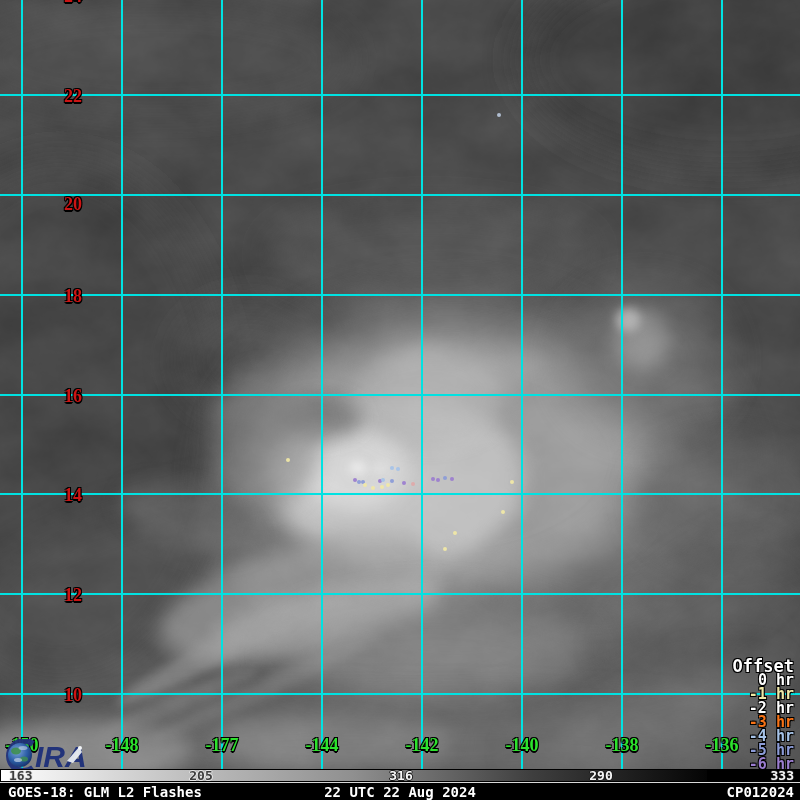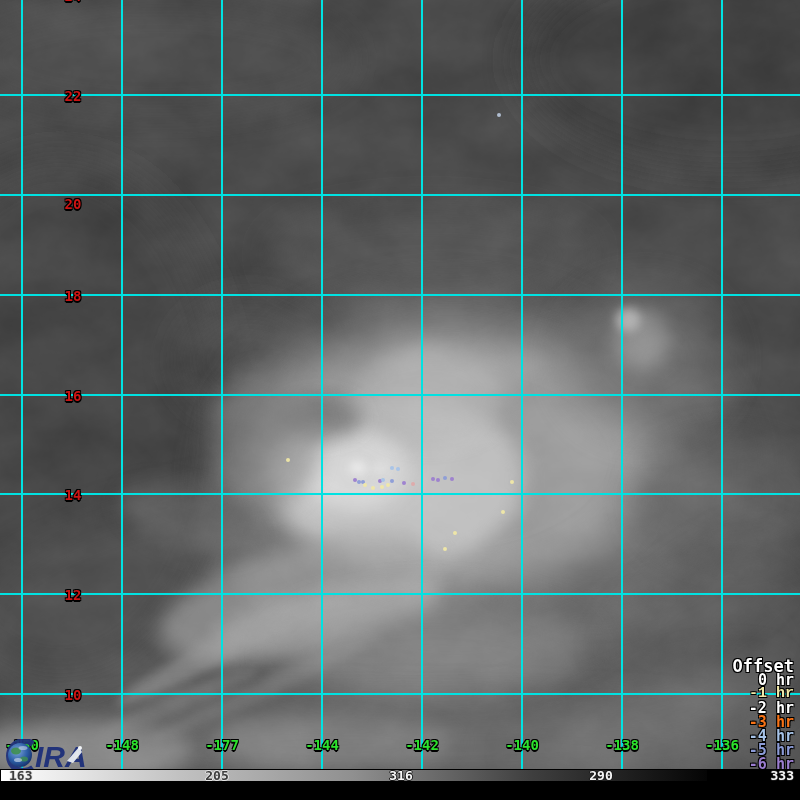--- a/index.html
+++ b/index.html
@@ -3,23 +3,23 @@
 <meta charset="utf-8">
 <style>
   html,body{margin:0;padding:0;background:#000;}
   .screen{position:relative;width:800px;height:800px;overflow:hidden;background:#000;
           font-family:"DejaVu Sans Mono",monospace;}
   
   .map{position:absolute;left:0;top:0;width:800px;height:769px;overflow:hidden;background:#414141;}
   .map svg.clouds{position:absolute;left:0;top:0;}
   .hline{position:absolute;left:0;width:800px;height:2px;z-index:2;}
   .vline{position:absolute;top:0;width:2px;height:769px;z-index:2;}
-  .lat-label,.lon-label{position:absolute;z-index:4;font-size:14px;font-weight:bold;
+  .lat-label,.lon-label{position:absolute;z-index:4;font-size:18px;font-weight:bold;
       transform:translate(-50%,-50%);letter-spacing:0px;white-space:nowrap;
-      text-shadow:-1px -1px 0 #000,1px -1px 0 #000,-1px 1px 0 #000,1px 1px 0 #000,0 2px 0 #000;}
+      text-shadow:-1px -1px 0 #000,1px -1px 0 #000,-1px 1px 0 #000,1px 1px 0 #000,0 2px 0 #000;font-family:Liberation Serif, serif;}
   .flash-dot{position:absolute;width:4px;height:4px;border-radius:50%;z-index:3;
       transform:translate(-50%,-50%);opacity:.95;}
   
   .offset-legend{position:absolute;right:6px;top:659px;z-index:5;text-align:right;}
   .offset-legend .legend-title{font-size:17px;font-weight:bold;color:#fff;line-height:14px;
       text-shadow:-1px -1px 0 #000,1px -1px 0 #000,-1px 1px 0 #000,1px 1px 0 #000;}
   .legend-entry{font-size:15px;font-weight:bold;line-height:14px;
       text-shadow:-1px -1px 0 #000,1px -1px 0 #000,-1px 1px 0 #000,1px 1px 0 #000;}
   
   .cira-logo{position:absolute;left:5px;top:739px;width:86px;height:34px;z-index:6;}
@@ -109,21 +109,21 @@
       <ellipse cx="80" cy="752" rx="115" ry="30" fill="#a0a0a0" opacity="0.6" filter="url(#b10)"></ellipse>
       <ellipse cx="330" cy="742" rx="125" ry="28" fill="#909090" opacity="0.5" filter="url(#b10)"></ellipse>
 
       <rect width="800" height="769" filter="url(#noise)" style="mix-blend-mode:soft-light" opacity="0.6"></rect>
     </svg>
 
     <div class="offset-legend">
       <div class="legend-title">Offset</div>
       <div id="legend-entries">
           <div class="legend-entry" style="color: rgb(255, 255, 255);">0 hr</div>
-          <div class="legend-entry" style="color: rgb(240, 232, 166); font-family: Liberation Mono, monospace;">-1 hr</div>
+          <div class="legend-entry" style="color: rgb(240, 232, 166);">-1 hr</div>
           <div class="legend-entry" style="color: #ffffff;">-2 hr</div>
           <div class="legend-entry" style="color: #f97316;">-3 hr</div>
           <div class="legend-entry" style="color: rgb(166, 195, 232);">-4 hr</div>
           <div class="legend-entry" style="color: rgb(140, 156, 216);">-5 hr</div>
           <div class="legend-entry" style="color: rgb(156, 126, 208);">-6 hr</div>
         </div>
     </div>
 
     <div class="cira-logo">
       <svg width="86" height="34" viewBox="0 0 86 34">
@@ -190,19 +190,24 @@
       <div class="flash-dot" style="left: 452px; top: 479px; background: rgb(156, 126, 208);"></div>
       <div class="flash-dot" style="left: 512px; top: 482px; background: rgb(240, 232, 166);"></div>
       <div class="flash-dot" style="left: 503px; top: 512px; background: rgb(240, 232, 166);"></div>
       <div class="flash-dot" style="left: 455px; top: 533px; background: rgb(240, 232, 166);"></div>
       <div class="flash-dot" style="left: 445px; top: 549px; background: rgb(240, 232, 166);"></div>
       <div class="flash-dot" style="left: 499px; top: 115px; background: rgb(182, 196, 216);"></div>
     </div>
 
   <div class="colorbar" id="colorbar" style="background: linear-gradient(to right, rgb(255, 255, 255) 0%, rgb(194, 194, 194) 25%, rgb(143, 143, 143) 50%, rgb(63, 63, 63) 75%, rgb(5, 5, 5) 100%);">
       <div class="cb-label cb-dark" style="left: 8px;">163</div>
-      <div class="cb-label cb-dark" style="left: 200px; transform: translateX(-50%); margin-left: 16px;">205</div>
+      <div class="cb-label cb-dark" style="left: 200px; transform: translateX(-50%);">205</div>
       <div class="cb-label cb-light" style="left: 400px; transform: translateX(-50%);">316</div>
       <div class="cb-label cb-light" style="left: 600px; transform: translateX(-50%);">290</div>
       <div class="cb-label cb-light" style="left: 793px; transform: translateX(-100%);">333</div>
     </div>
 
+  <div class="statusbar">
+    <span class="sb-left">GOES-18: GLM L2 Flashes</span>
+    <span class="sb-center">22 UTC 22 Aug 2024</span>
+    <span class="sb-right">CP012024</span>
+  </div>
 </div>
 
 </body></html>

